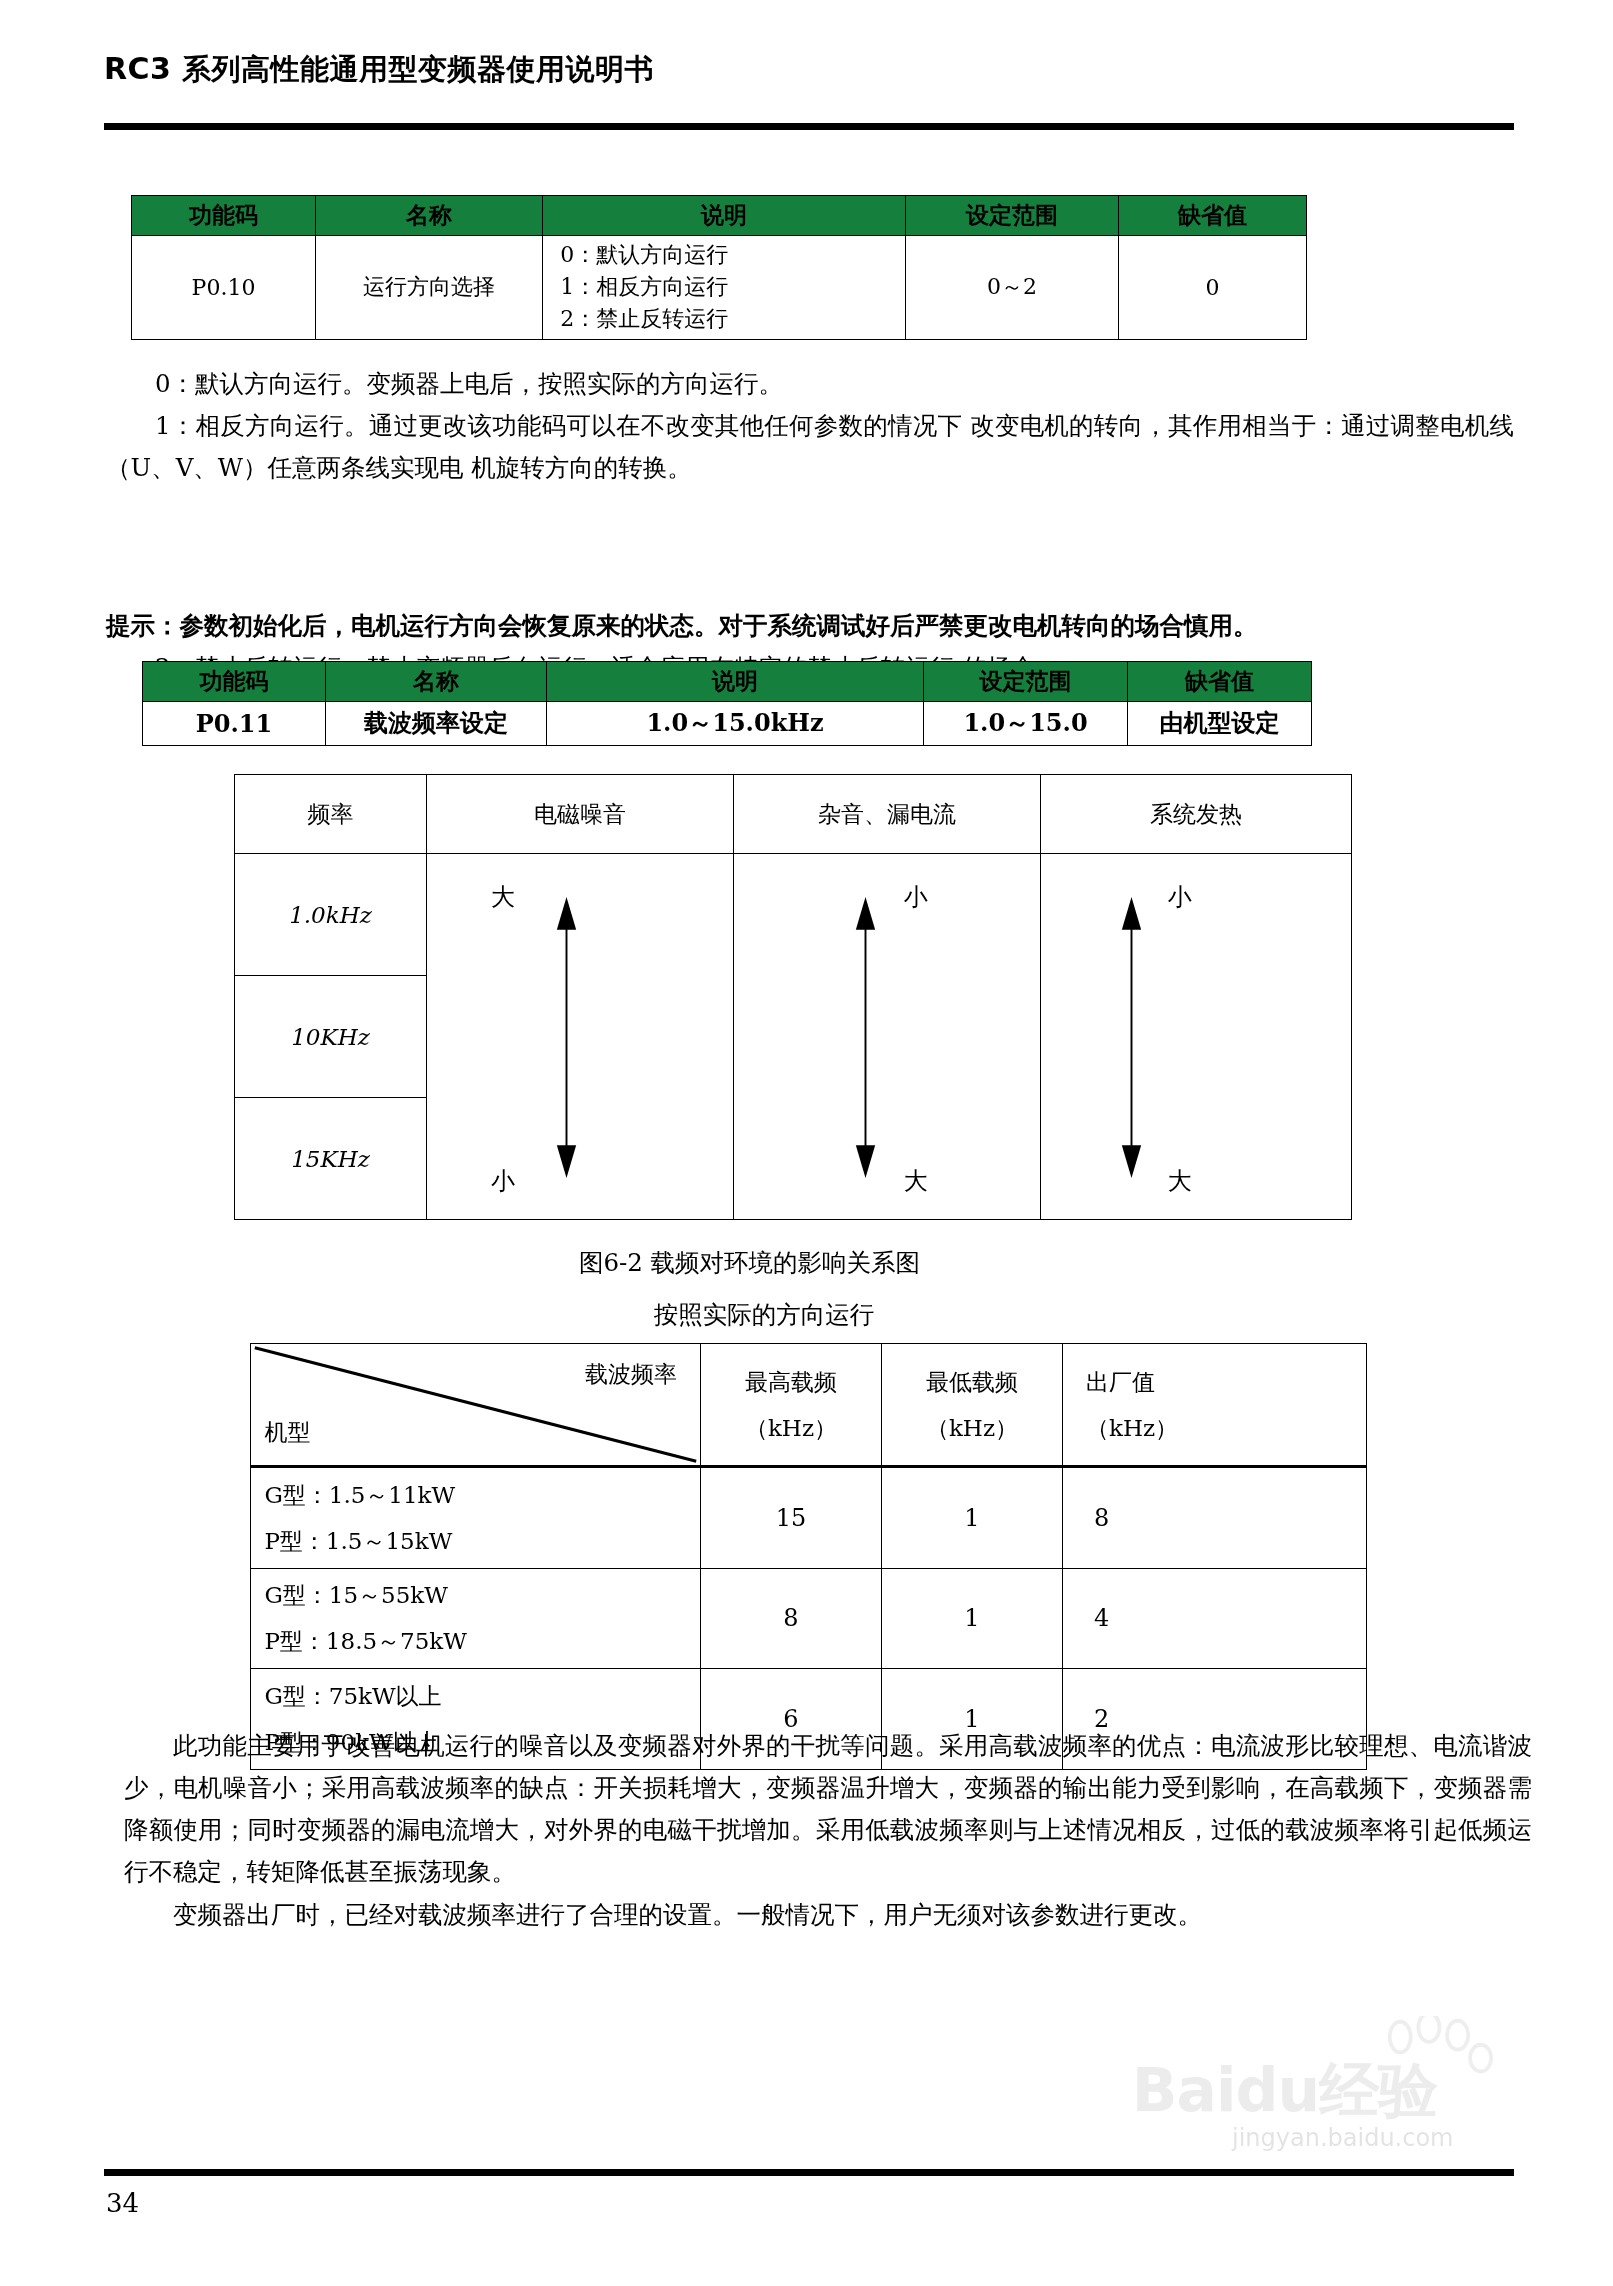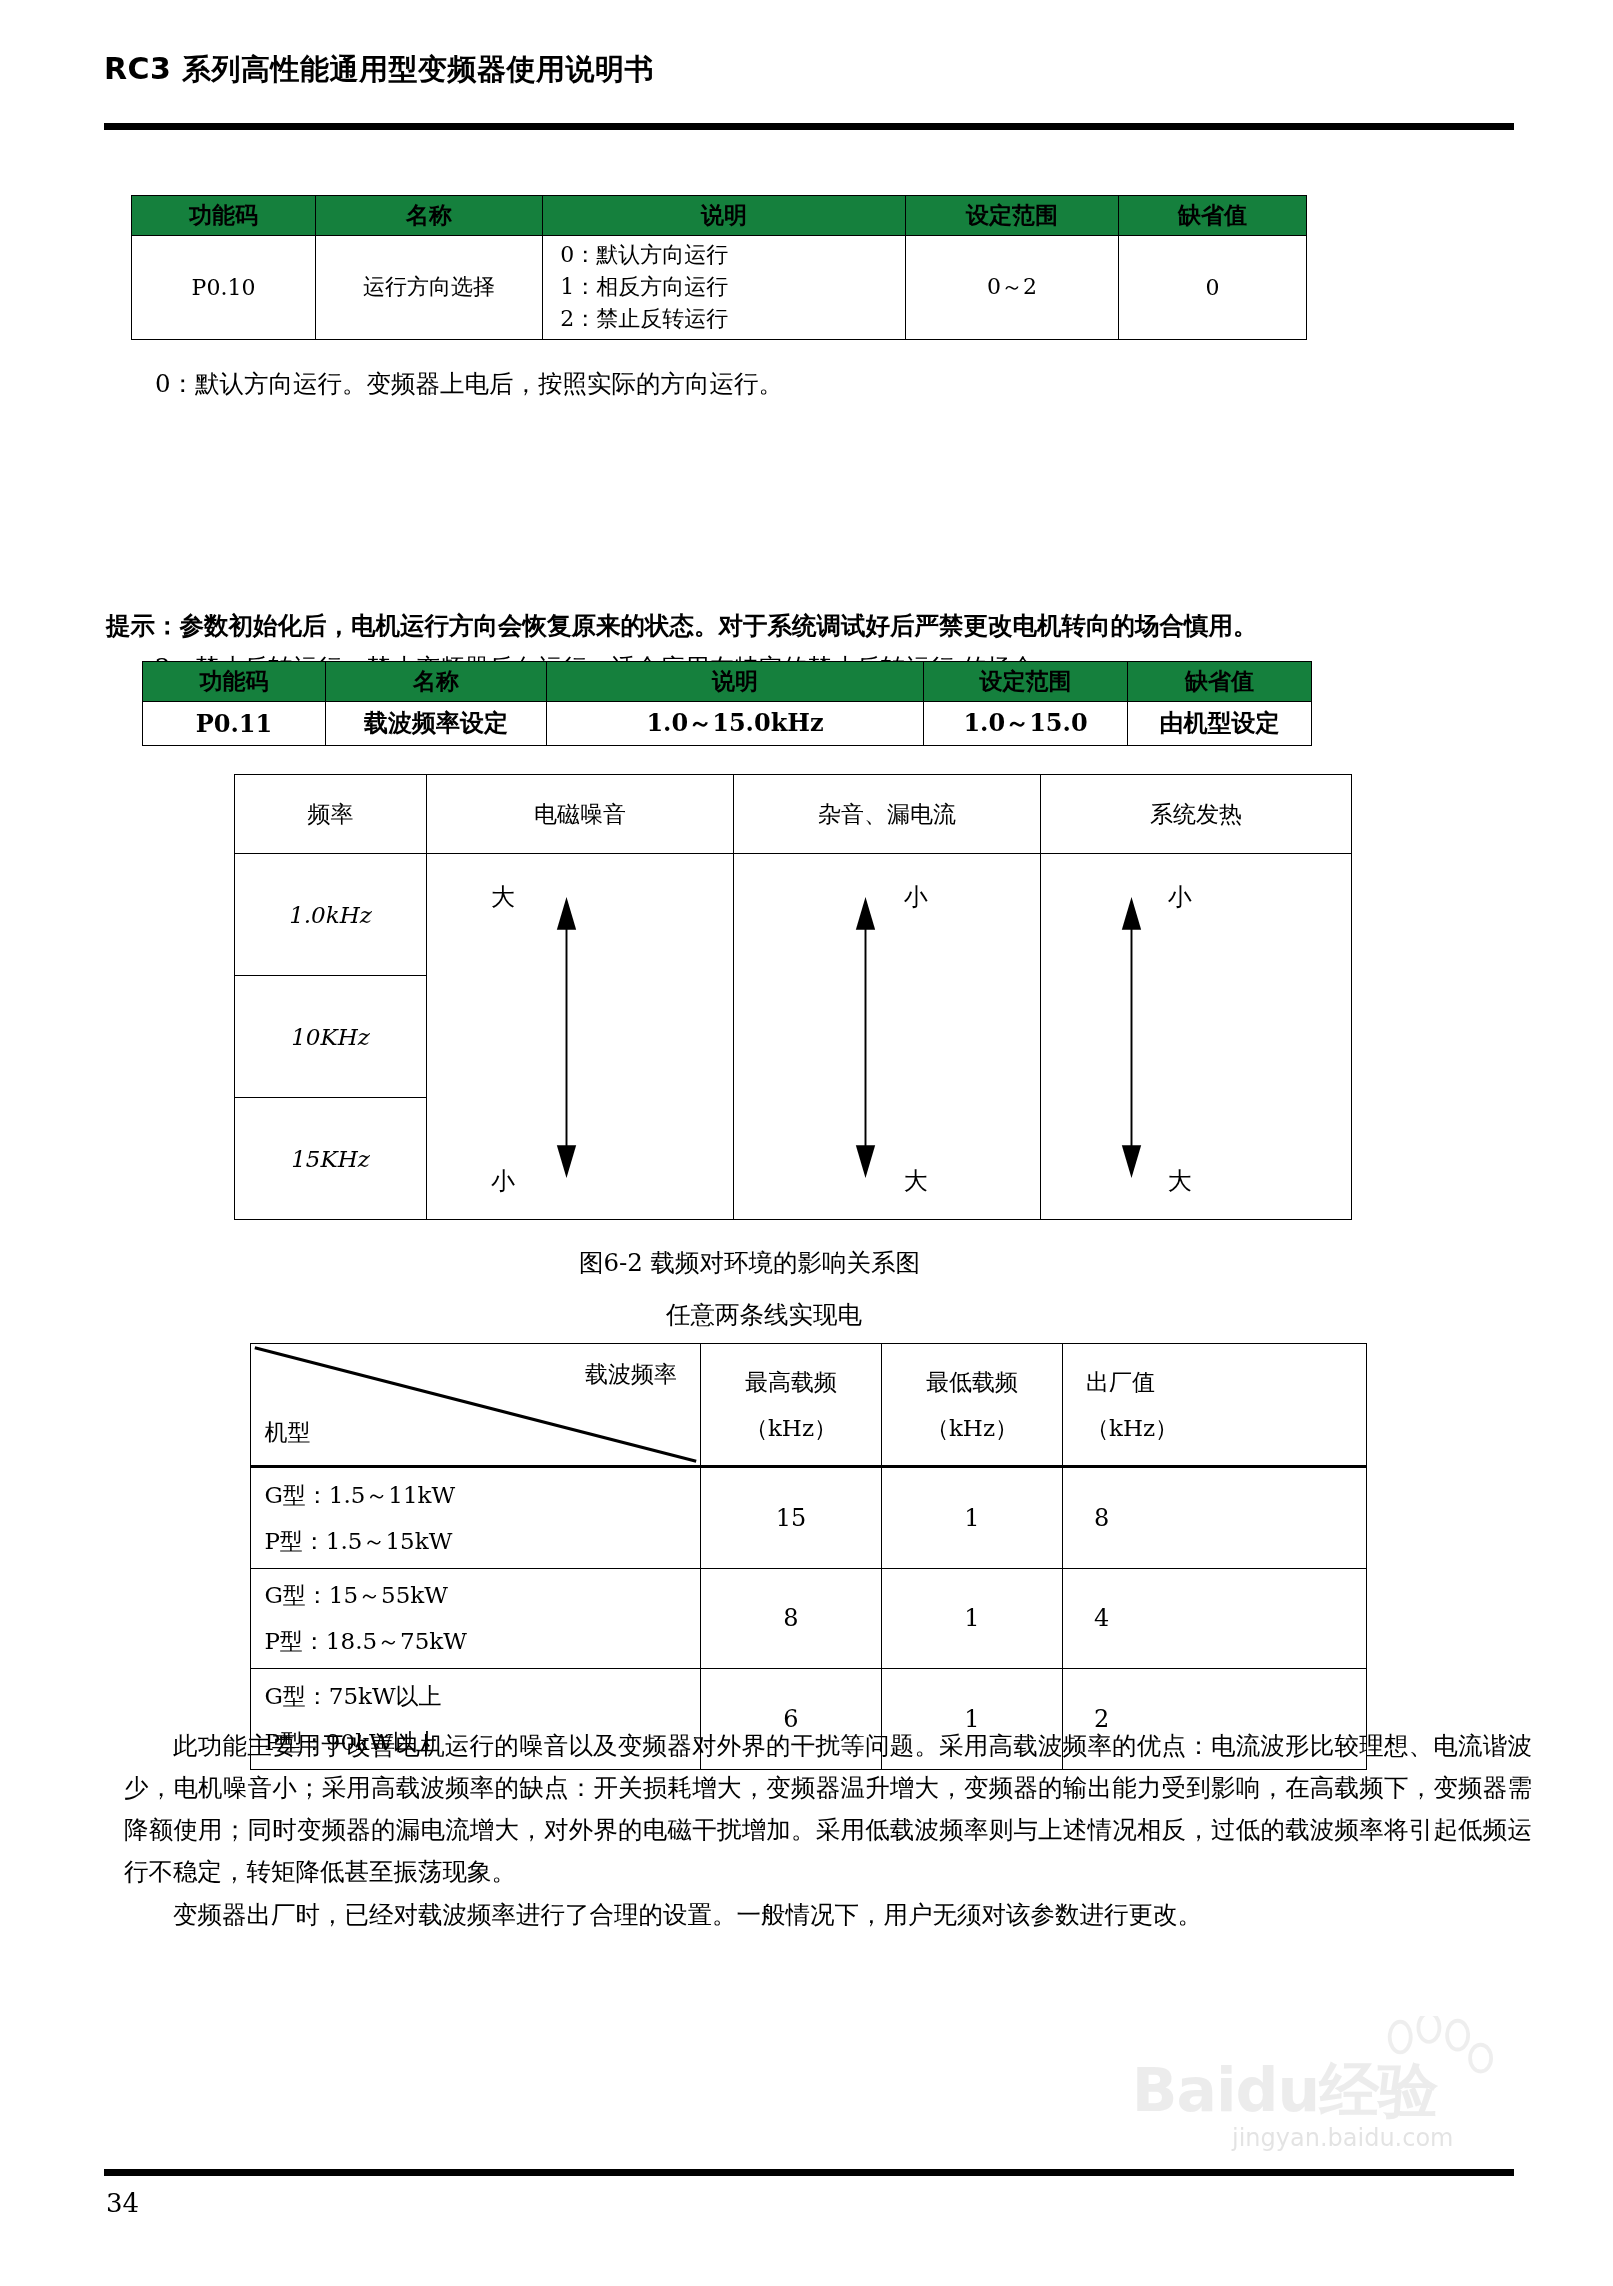--- a/index.html
+++ b/index.html
@@ -302,20 +302,21 @@
           </td>
           <td>0～2</td>
           <td>0</td>
         </tr>
       </tbody>
     </table>
   </div>
 
   <div class="para" id="para-block-1">
     <p class="indent">0：默认方向运行。变频器上电后，按照实际的方向运行。</p>
+    <p class="indent">1：相反方向运行。通过更改该功能码可以在不改变其他任何参数的情况下 改变电机的转向，其作用相当于：通过调整电机线（U、V、W）任意两条线实现电 机旋转方向的转换。</p>
   </div>
 
   <div class="para" id="para-block-2">
     <p class="bold">提示：参数初始化后，电机运行方向会恢复原来的状态。对于系统调试好后严禁更改电机转向的场合慎用。</p>
     <p class="indent">2：禁止反转运行。禁止变频器反向运行，适合应用在特定的禁止反转运行 的场合。</p>
   </div>
 
   <div class="table2-wrap">
     <table class="param-table table2">
       <colgroup>
@@ -404,21 +405,21 @@
           <td class="freq-cell">15KHz</td>
         </tr>
       </tbody>
     </table>
   </div>
 
   <div class="caption" id="cap-fig">
     <span class="cap-inner">图6-2    载频对环境的影响关系图</span>
   </div>
   <div class="caption" id="cap-tab">
-    <span class="cap-inner">任意两条线实现电</span>
+    <span class="cap-inner">按照实际的方向运行</span>
   </div>
 
   <div class="model-wrap">
     <table class="model-table">
       <colgroup>
         <col style="width:450px">
         <col style="width:181px">
         <col style="width:181px">
         <col style="width:304px">
       </colgroup>

